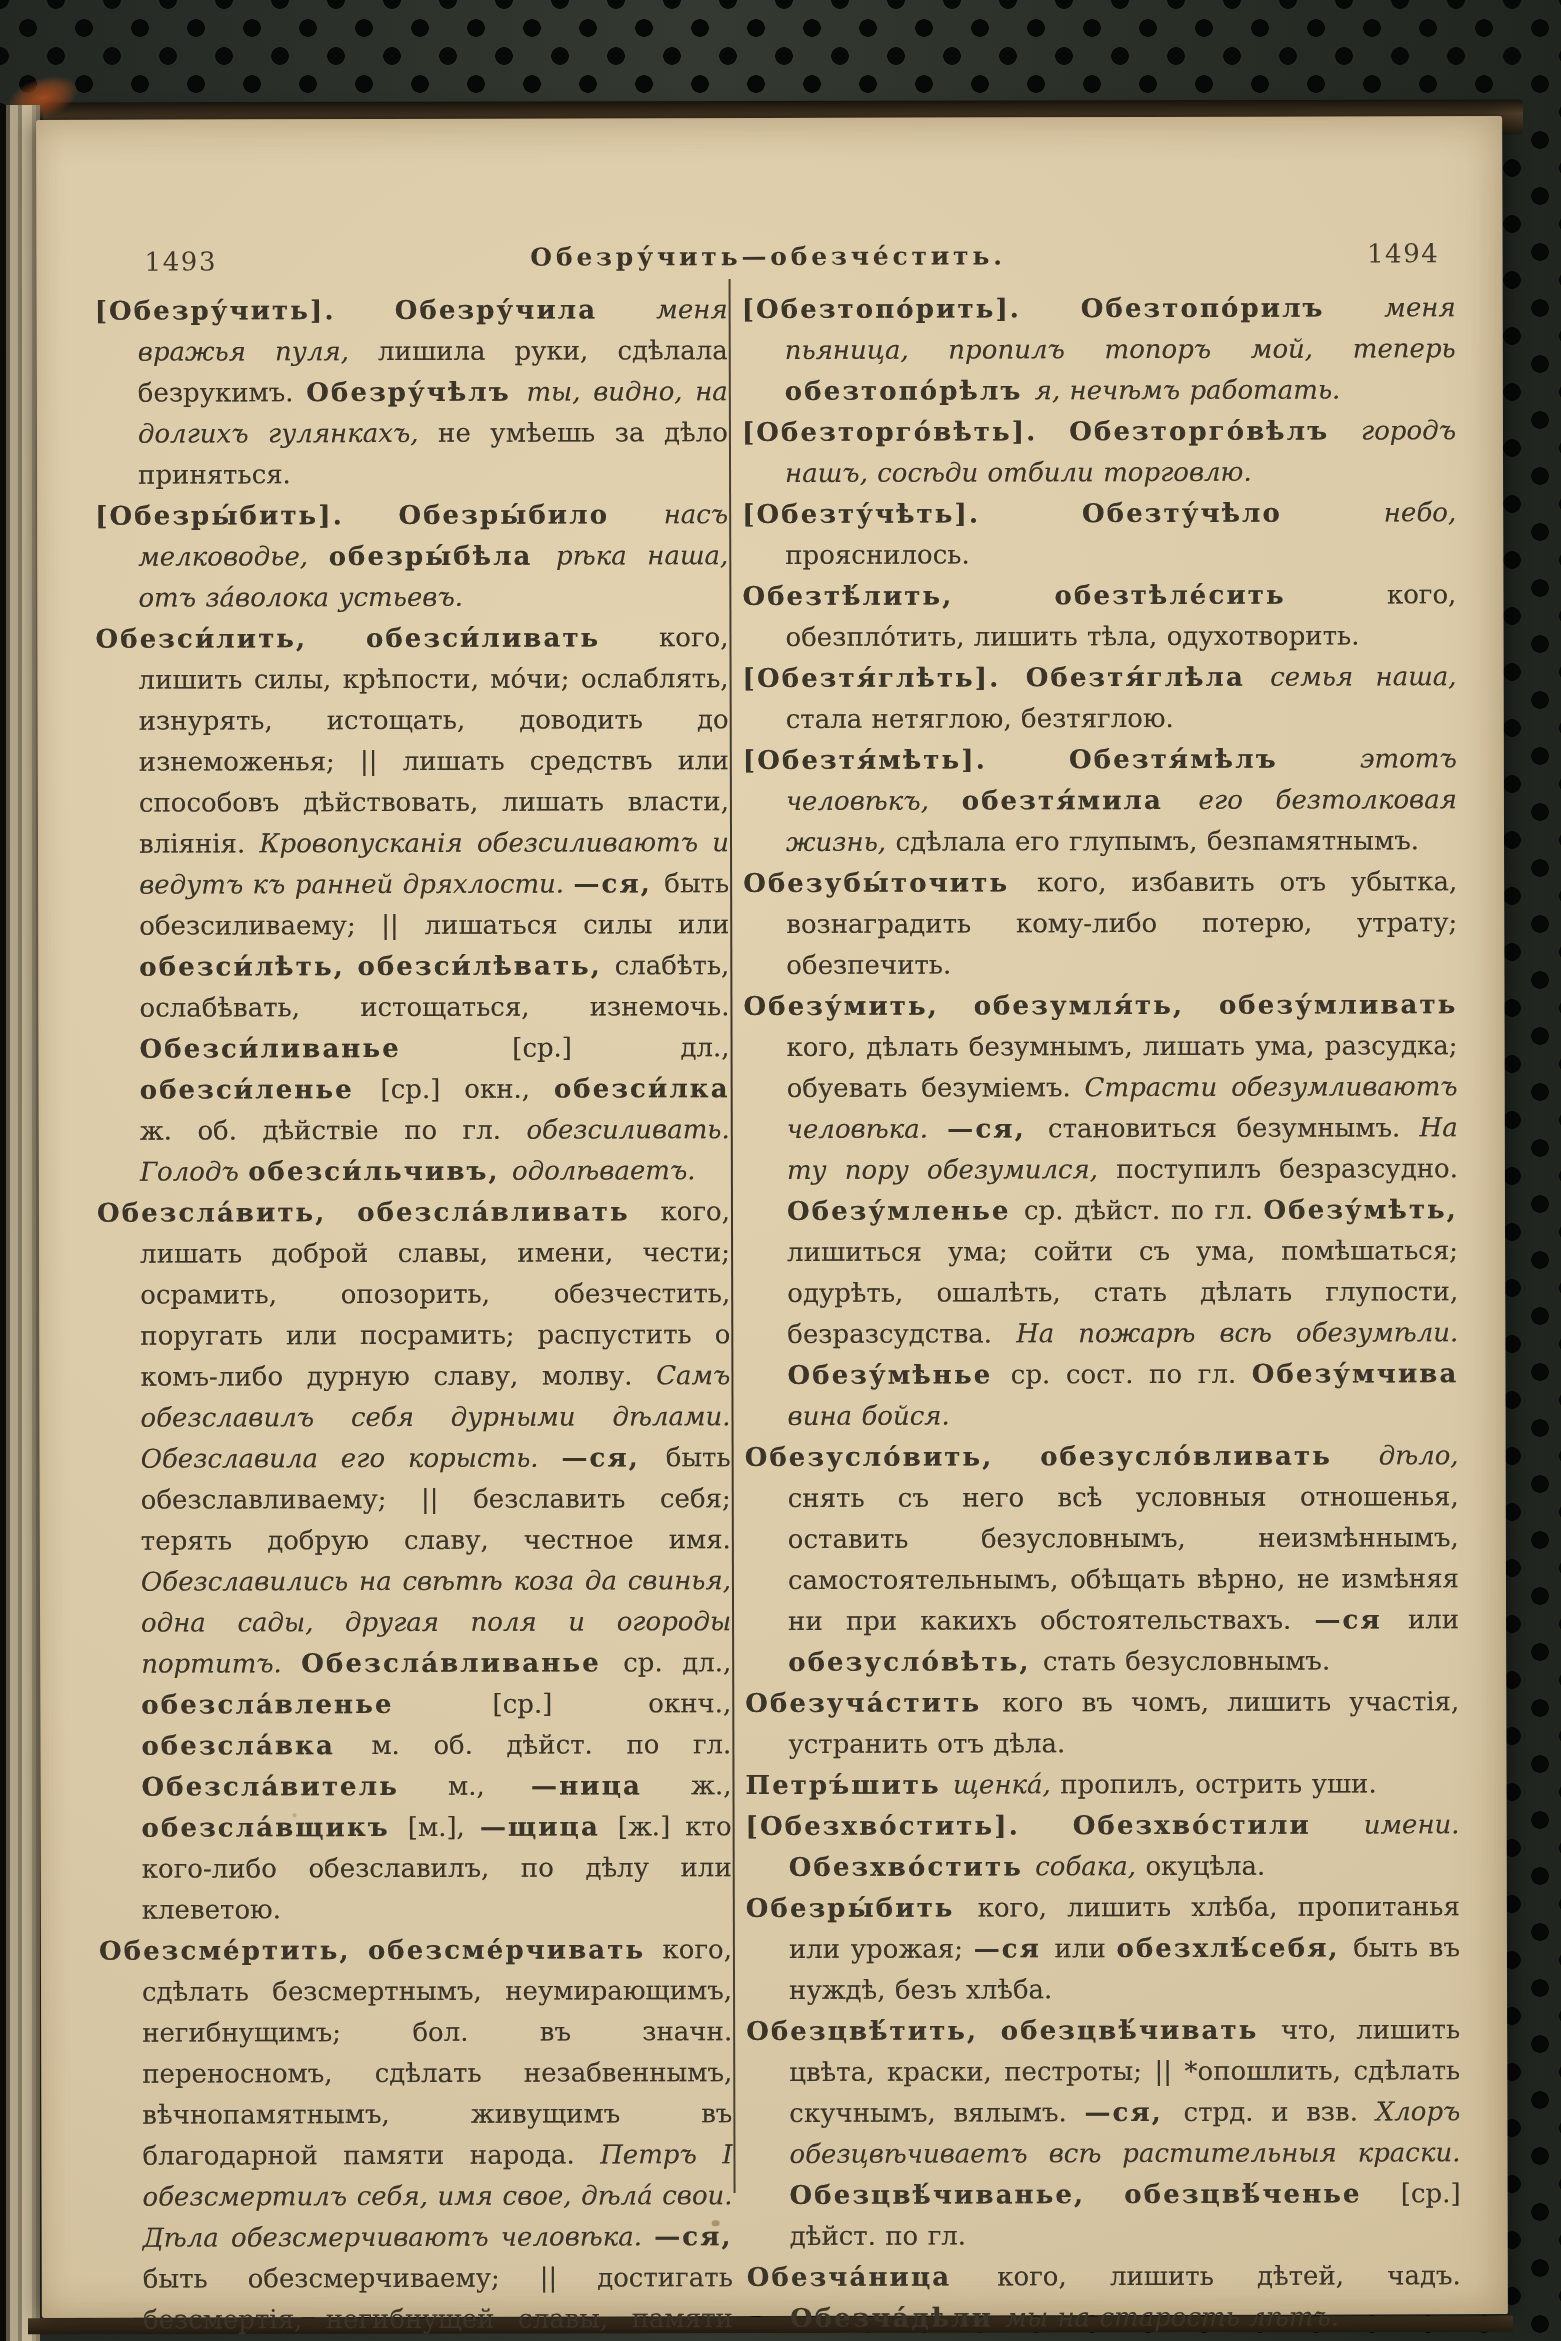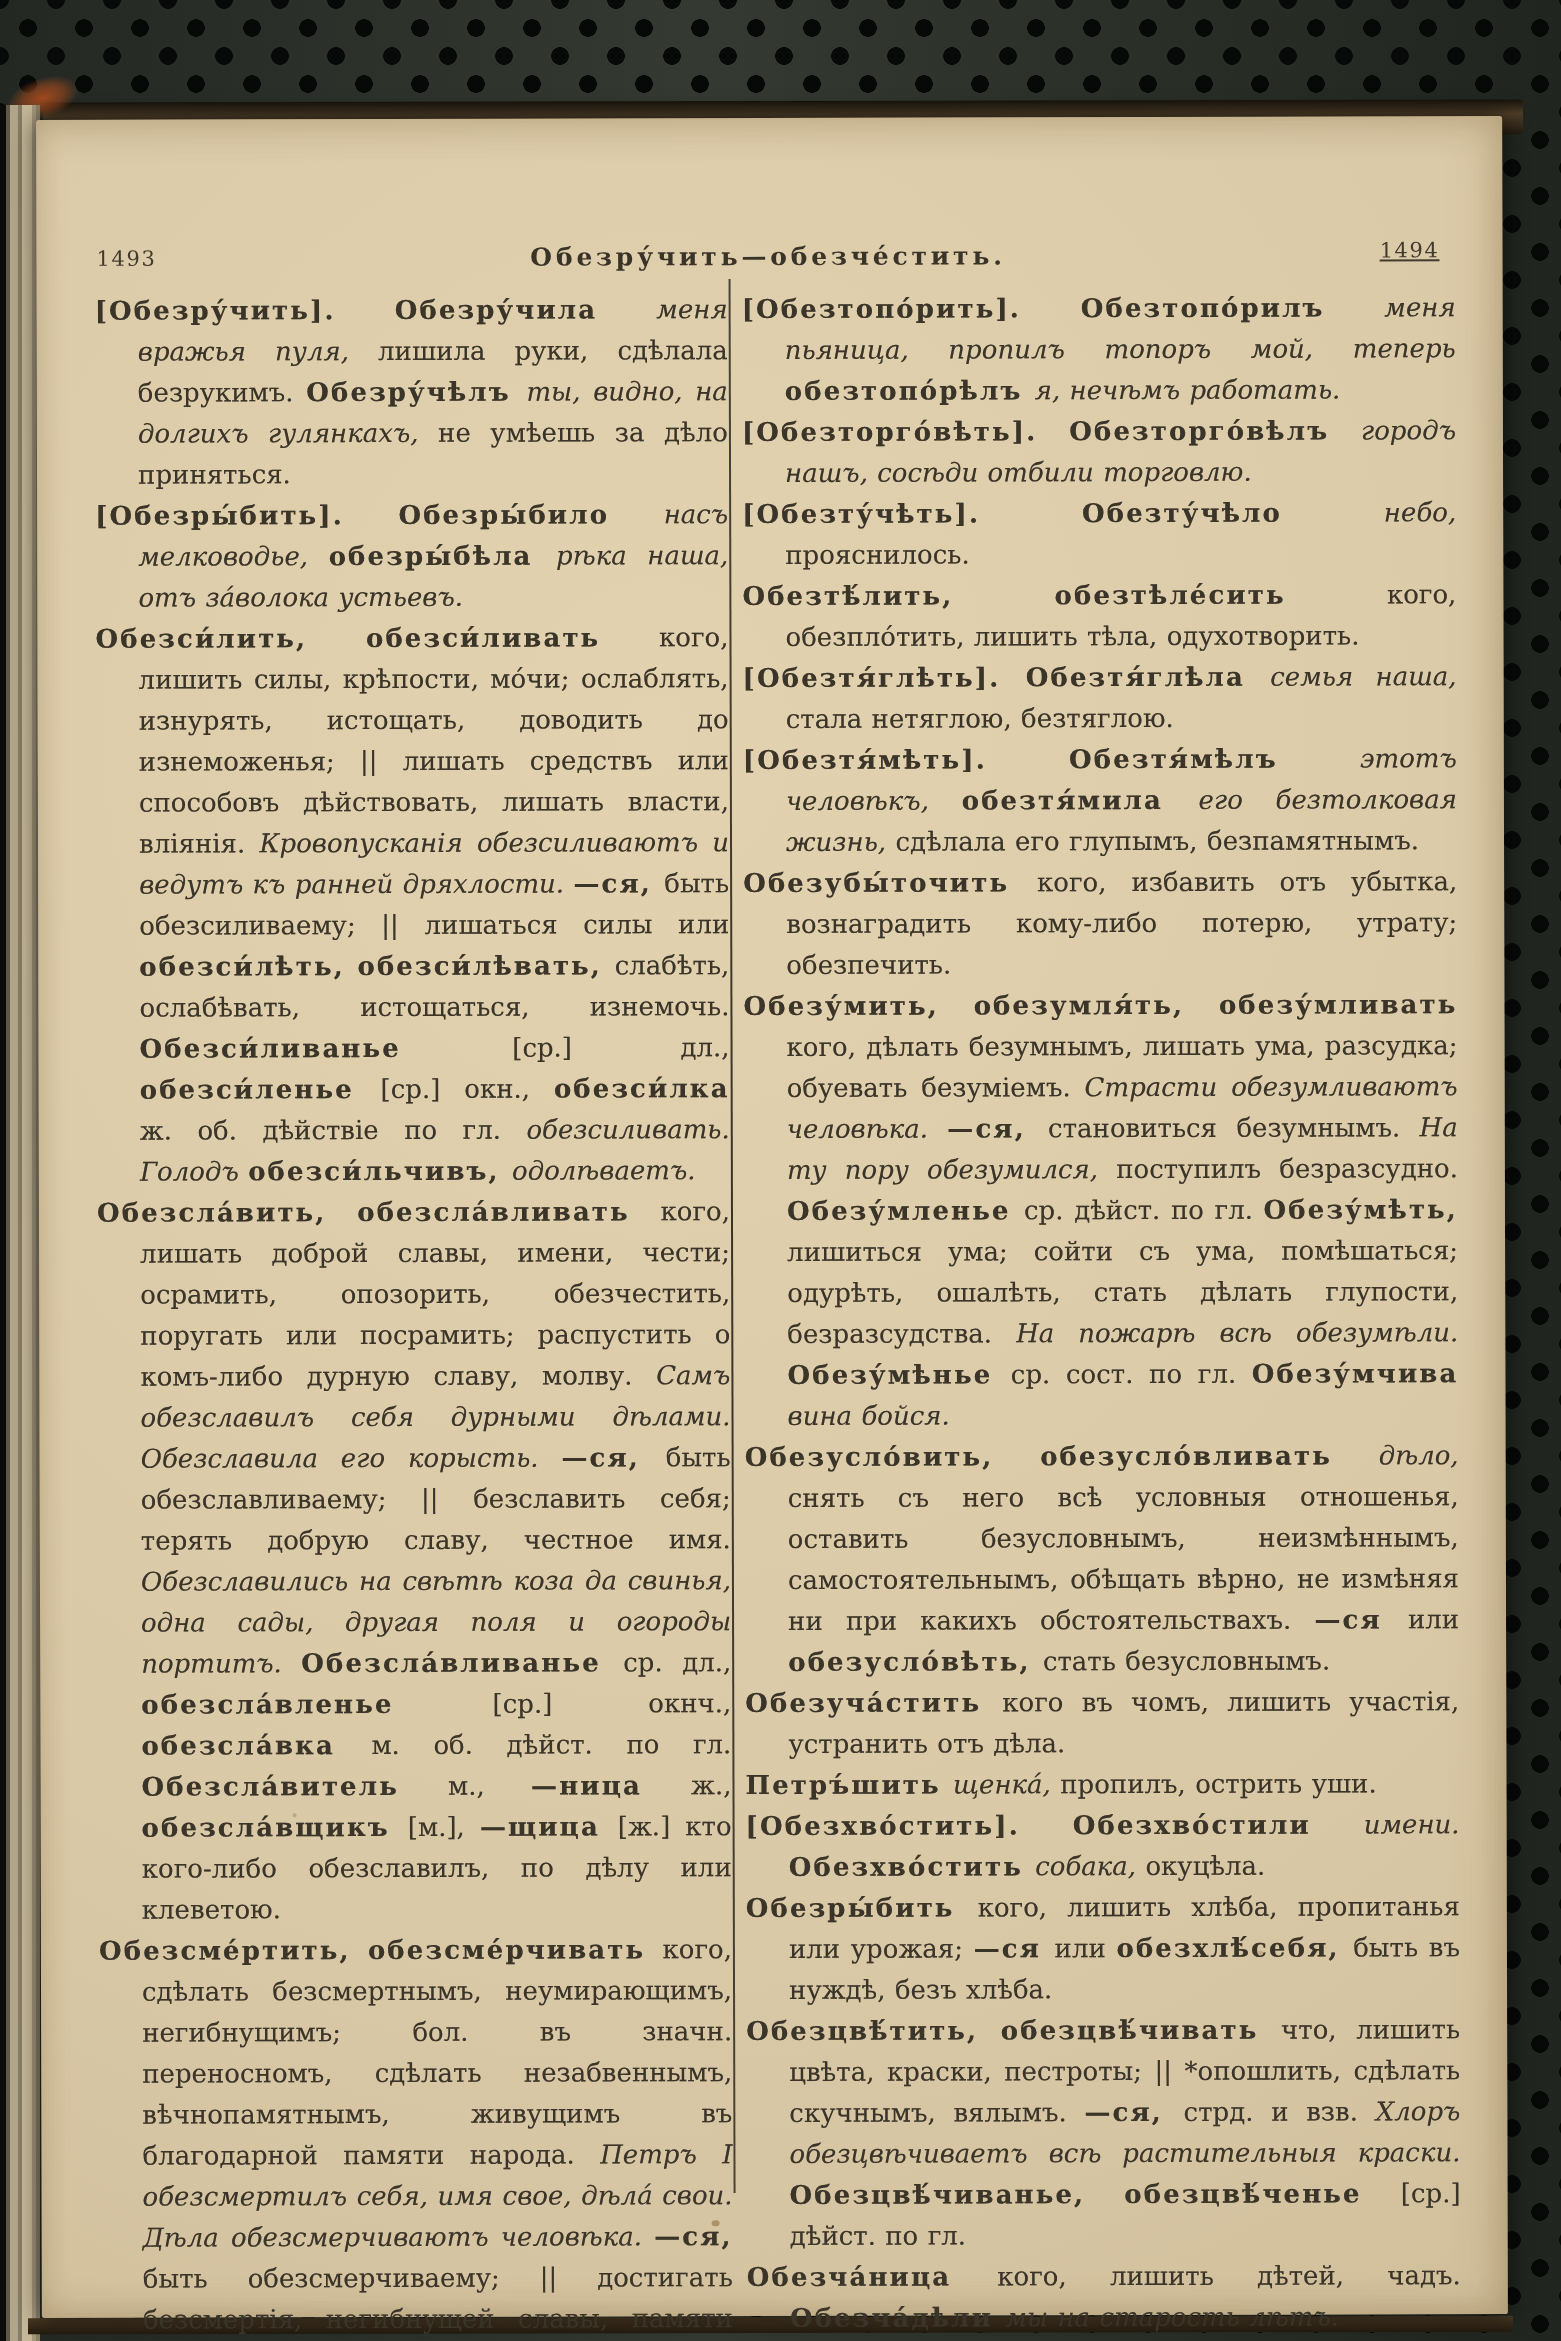--- a/index.html
+++ b/index.html
@@ -39,23 +39,23 @@
     position:absolute;left:39px;top:118px;width:1466px;height:2198px;
     background:radial-gradient(ellipse 160% 120% at 42% 28%, #e2d2b0 0%, #dac9a7 45%, #cfbd99 78%, #c1ae88 100%);
     box-shadow:0 0 25px rgba(0,0,0,0.65), inset -18px 0 43px rgba(110,85,45,0.16), inset 0 14px 32px rgba(110,85,45,0.14), inset 0 -10.7px 27px rgba(110,85,45,0.12);
     border-radius:2.7px;
     transform:rotate(-0.15deg);
   }
   .page-header{
     position:absolute;left:60px;right:63px;top:124px;height:38px;
     color:#3c352a;
   }
-  .pnum{font-size:21px;letter-spacing:1.6px;color:#423a2d;}
+  .pnum{font-size:26px;letter-spacing:1.6px;color:#423a2d;margin-left:48px;}
   .pnum.left{position:absolute;left:0;top:3.2px;}
-  .pnum.right{position:absolute;right:0;top:-2.1px;text-decoration:underline;}
+  .pnum.right{position:absolute;right:0;top:-2.1px;}
   .ptitle{
     position:absolute;left:0;right:0;text-align:center;top:0;
     font-size:25px;font-weight:700;letter-spacing:3.8px;color:#3a3327;
   }
   .divider{
     position:absolute;left:692px;top:161px;width:1.6px;height:1914px;
     background:linear-gradient(180deg,#4a4335,#39332a 50%,#4a4335);
   }
   .column{position:absolute;top:171px;color:#3a3429;}
   #col-left{left:58px;width:633px;}

